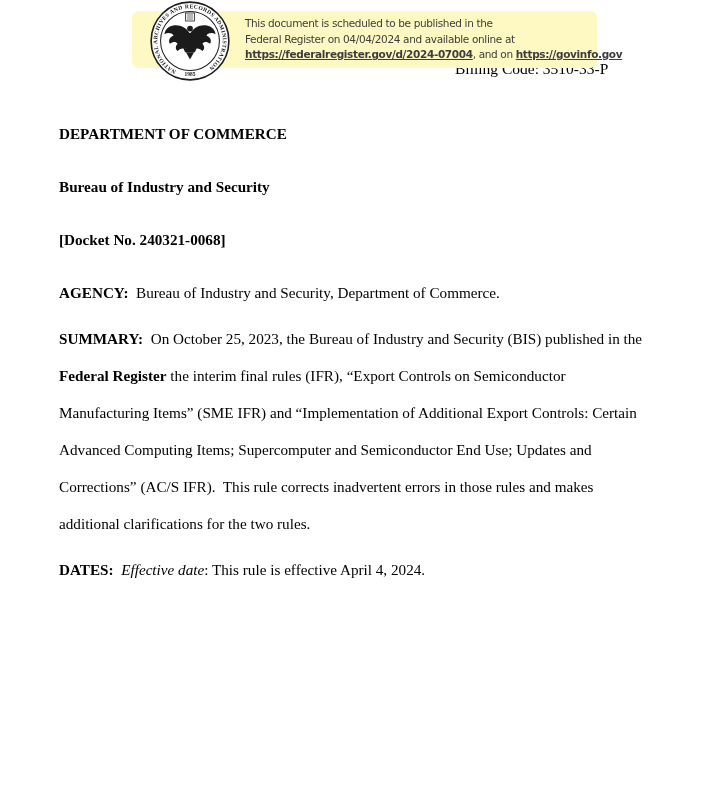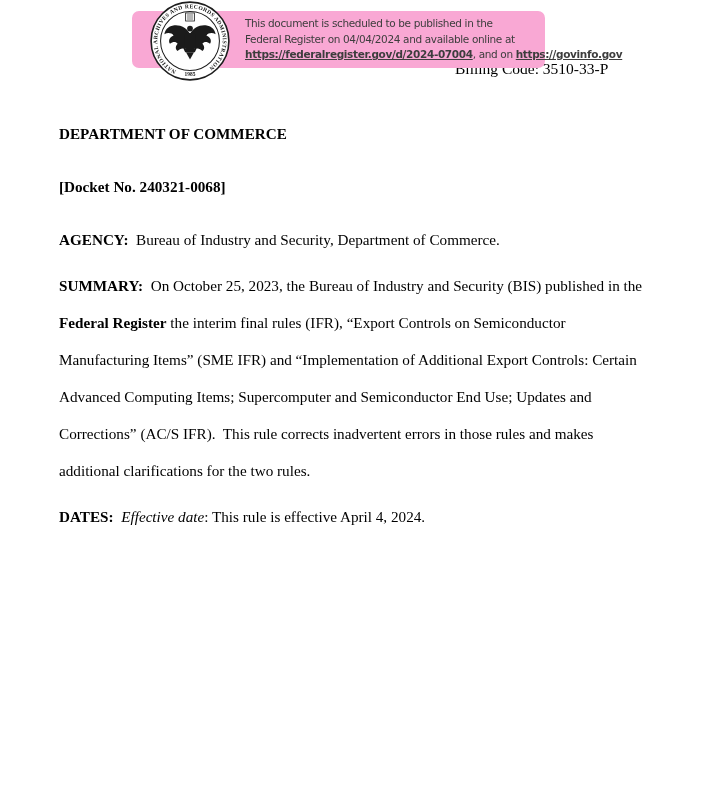--- a/index.html
+++ b/index.html
@@ -23,23 +23,23 @@
     font-size: 15.5px;
     line-height: 20px;
     white-space: nowrap;
   }
 
   
   .banner {
     position: absolute;
     left: 132px;
     top: 11px;
-    width: 413px;
+    width: 465px;
     height: 57px;
-    background: #f9a8d4;
+    background: #fef9c3;
     border-radius: 7px;
     z-index: 2;
   }
   .banner-text {
     position: absolute;
     left: 113px;
     top: 5px;
     font-family: "DejaVu Sans", "Liberation Sans", sans-serif;
     font-size: 10.5px;
     letter-spacing: -0.35px;
@@ -112,19 +112,20 @@
         <circle cx="50" cy="34.5" r="3.6"></circle>
         <rect x="43.5" y="40" width="13" height="20" rx="2"></rect>
         <path d="M42,60 h16 l-2,4 h-12 Z"></path>
         <path d="M45,64 h10 l-5,9 Z"></path>
       </g>
     </svg>
   </div>
 
   <div class="doc">
     <p class="h">DEPARTMENT OF COMMERCE</p>
+    <p class="h">Bureau of Industry and Security</p>
     <p class="h">[Docket No. 240321-0068]</p>
     <p class="line"><span class="lbl">AGENCY:</span><span>  Bureau of Industry and Security, Department of Commerce.</span></p>
     <p class="line"><span class="lbl">SUMMARY:</span><span>  On October 25, 2023, the Bureau of Industry and Security (BIS) published in the </span><span class="b">Federal Register</span><span> the interim final rules (IFR), “Export Controls on Semiconductor Manufacturing Items” (SME IFR) and “Implementation of Additional Export Controls: Certain Advanced Computing Items; Supercomputer and Semiconductor End Use; Updates and Corrections” (AC/S IFR).  This rule corrects inadvertent errors in those rules and makes additional clarifications for the two rules.</span></p>
     <p class="line"><span class="lbl">DATES:</span><span class="i">  Effective date</span><span>: This rule is effective April 4, 2024.</span></p>
   </div>
 
 </div>
 
 </body></html>

